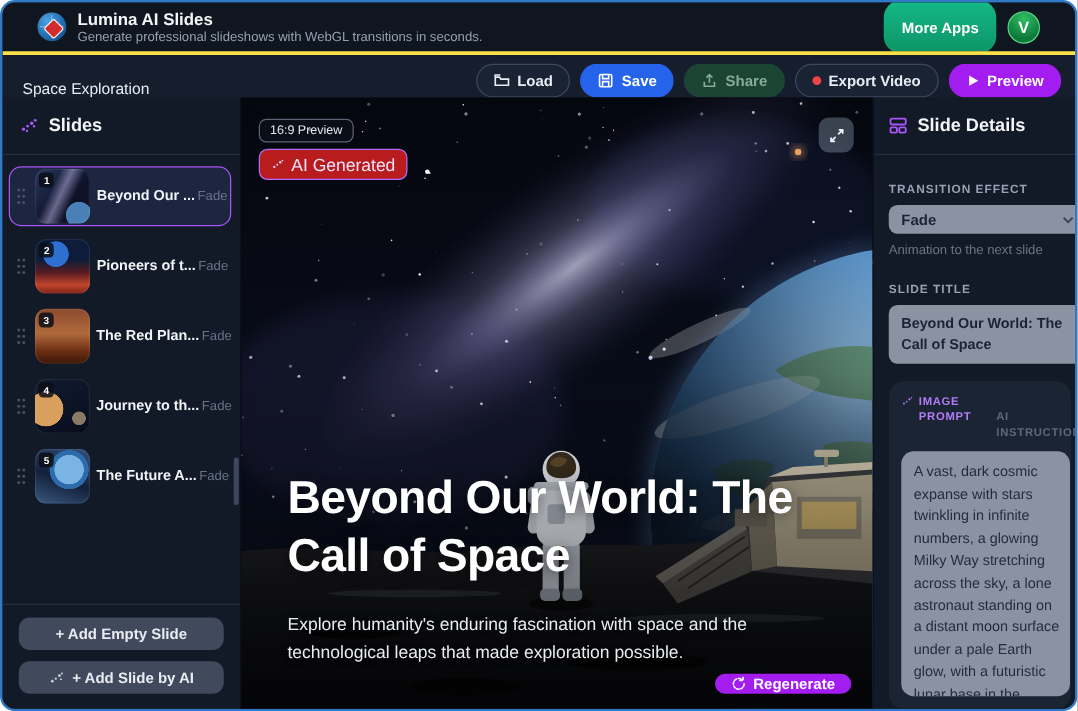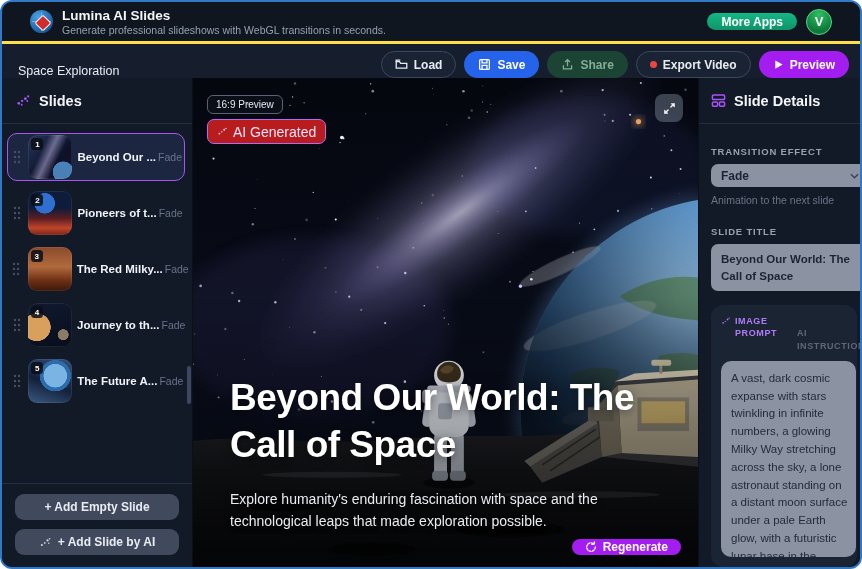--- a/index.html
+++ b/index.html
@@ -20,21 +20,21 @@
   .logo .globe:before{content:"";position:absolute;inset:2px;border-radius:50%;
     background:linear-gradient(transparent 45%,rgba(255,255,255,.35) 46%,rgba(255,255,255,.35) 52%,transparent 53%),
     linear-gradient(90deg,transparent 45%,rgba(255,255,255,.3) 46%,rgba(255,255,255,.3) 52%,transparent 53%);}
   .logo .gem{position:absolute;left:7px;top:7px;width:12px;height:12px;background:#d22b2b;border:1.5px solid #f5f6f8;
     transform:rotate(45deg);border-radius:2px;}
   .app-titles{display:flex;flex-direction:column;gap:1px;}
   .app-title{color:#f3f5f8;font-size:13.5px;font-weight:bold;}
   .app-subtitle{color:#96a0b1;font-size:10.5px;}
   .spacer{flex:1;}
   .more-apps{background:linear-gradient(180deg,#14b887,#0e9466);color:#fff;font-size:12px;font-weight:bold;
-    border:none;border-radius:14px;height:17px;padding:0 14px;cursor:pointer;}
+    border:none;border-radius:14px;height:43px;padding:0 14px;cursor:pointer;}
   .avatar{width:26px;height:26px;border-radius:50%;background:radial-gradient(circle at 50% 20%,#2fbf63,#0d7a3a 70%);
     color:#fff;font-weight:bold;font-size:13px;display:flex;align-items:center;justify-content:center;
     border:1.5px solid #57d98a;cursor:pointer;}
   
   .toolbar{height:37px;background:var(--bg-toolbar);display:flex;align-items:flex-end;padding:0 11px 0 16px;
     gap:8px;flex:0 0 37px;border-top:3px solid #fde047;}
   .project-name{color:#e8ecf2;font-size:12.5px;}
   .tbtn{height:27px;border-radius:14px;display:inline-flex;align-items:center;gap:6px;padding:0 13px;
     font-size:12px;font-weight:bold;cursor:pointer;border:1px solid transparent;color:#fff;background:transparent;}
   .tbtn svg{flex:0 0 auto;}
@@ -224,21 +224,21 @@
                 <circle cx="2" cy="7" r="1.2"></circle>
                 <circle cx="6" cy="7" r="1.2"></circle>
                 <circle cx="2" cy="12" r="1.2"></circle>
                 <circle cx="6" cy="12" r="1.2"></circle>
               </svg>
     </span>
     <span class="thumb" style="background: linear-gradient(rgb(138, 74, 46) 0%, rgb(176, 106, 60) 45%, rgb(110, 48, 21) 76%, rgb(60, 23, 8));">
       <span class="num-badge">3</span>
     </span>
     <span class="slide-texts">
-      <span class="slide-title-sm">The Red Milky...</span>
+      <span class="slide-title-sm">The Red Plan...</span>
       <span class="slide-trans">Fade</span>
     </span>
   </div>
           <div class="slide-item">
     <span class="drag-handle">
       <svg width="8" height="14" viewBox="0 0 8 14" fill="currentColor">
                 <circle cx="2" cy="2" r="1.2"></circle>
                 <circle cx="6" cy="2" r="1.2"></circle>
                 <circle cx="2" cy="7" r="1.2"></circle>
                 <circle cx="6" cy="7" r="1.2"></circle>

